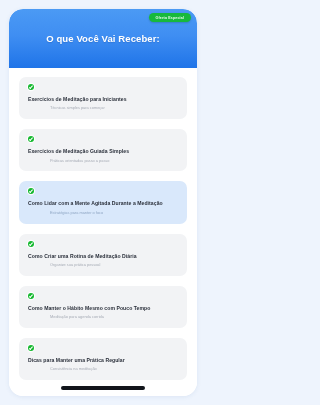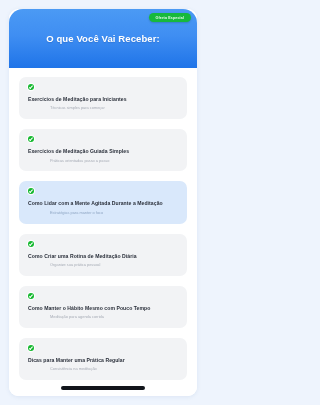--- a/index.html
+++ b/index.html
@@ -16,21 +16,21 @@
     -webkit-font-smoothing: antialiased;
   }
 
   .phone-frame {
     position: absolute;
     left: 9px;
     top: 9px;
     width: 188px;
     height: 387px;
     background: #ffffff;
-    border-radius: 9px;
+    border-radius: 14px;
     overflow: hidden;
     box-shadow: 0 1px 4px rgba(70, 110, 170, 0.10);
     display: flex;
     flex-direction: column;
   }
 
   
   .header {
     position: relative;
     flex: 0 0 auto;

